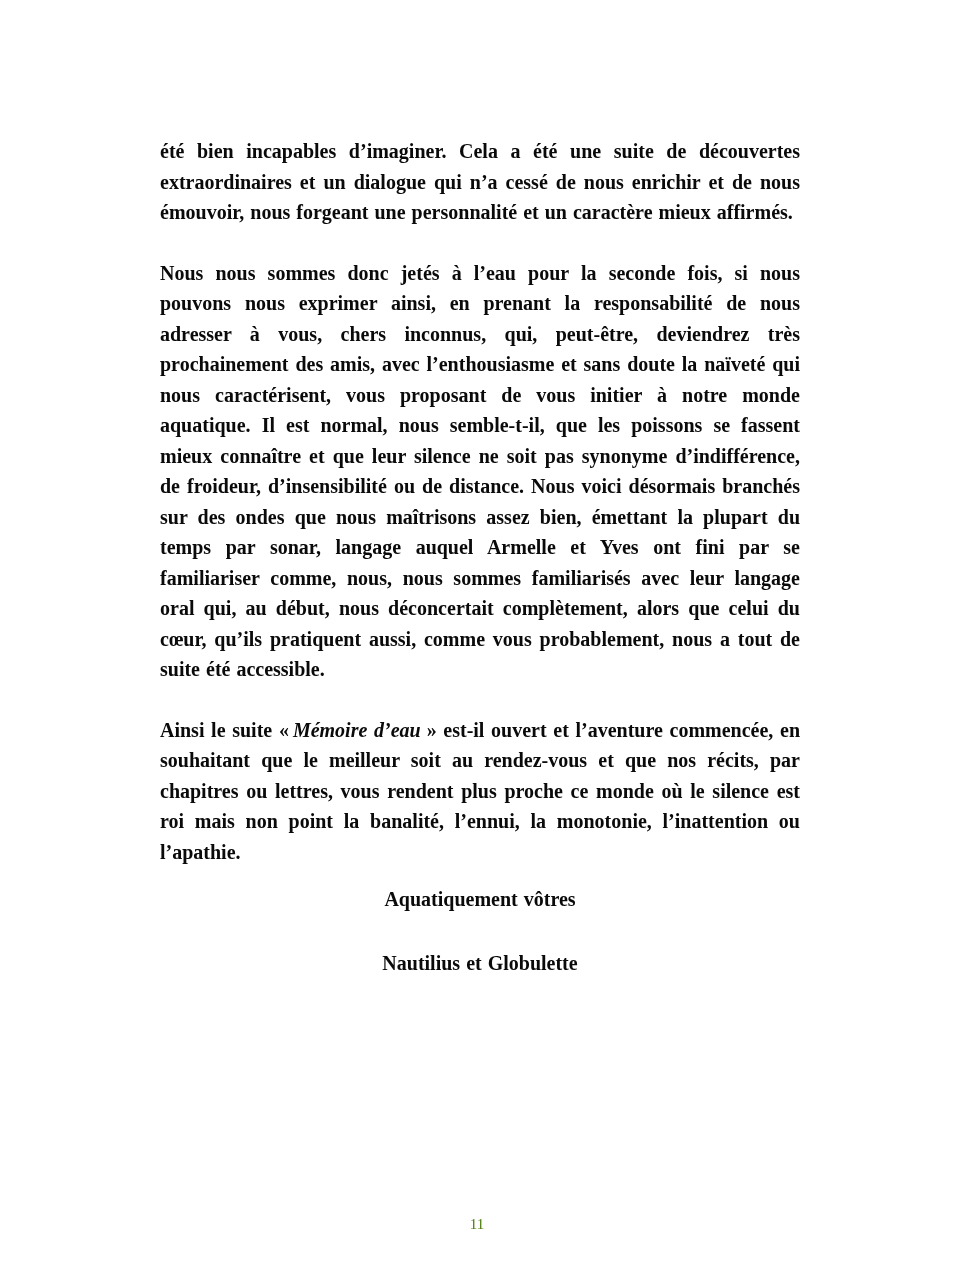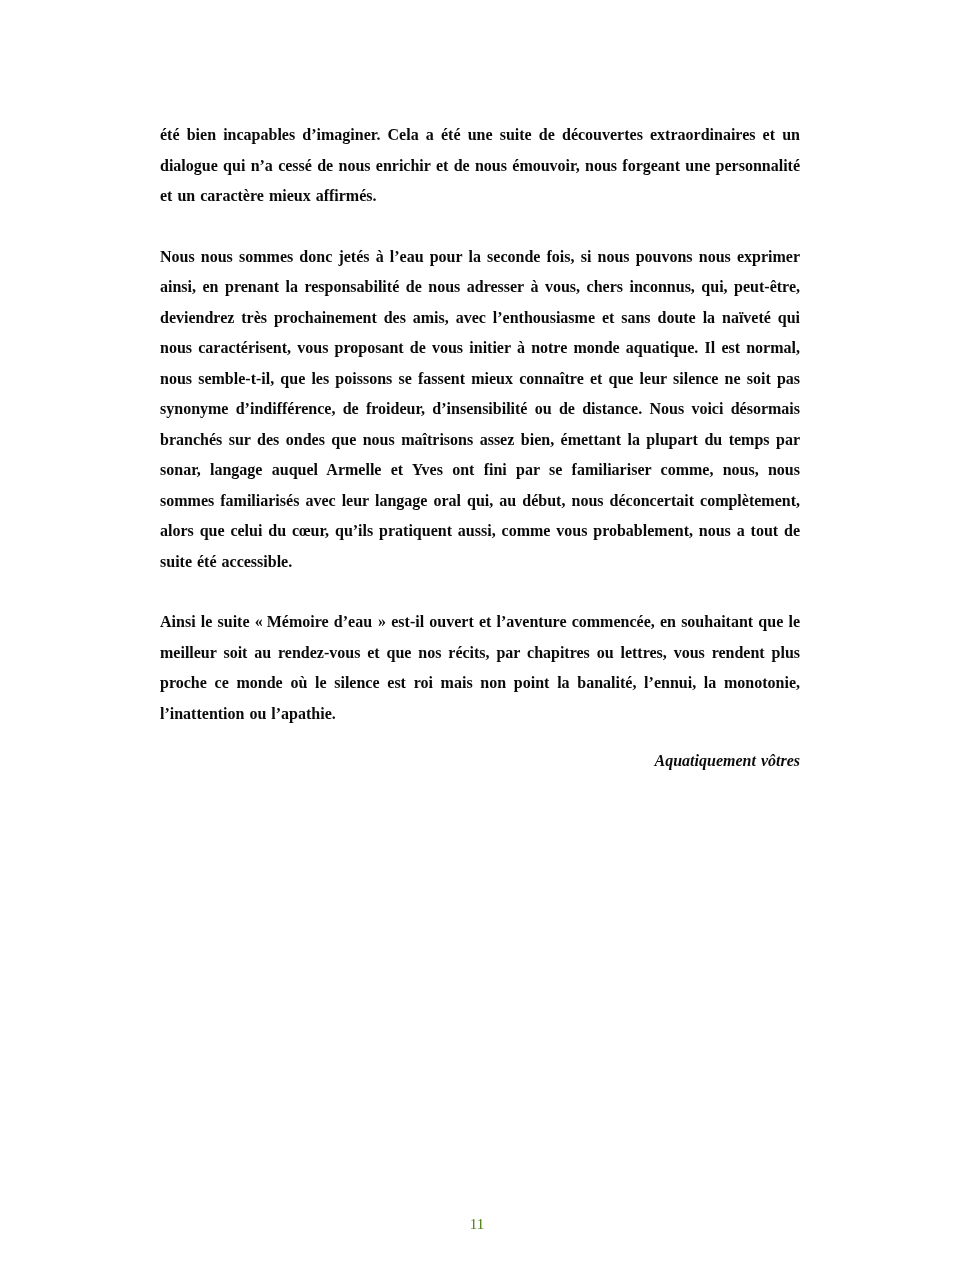--- a/index.html
+++ b/index.html
@@ -16,39 +16,39 @@
     color: #0a0a0a;
     overflow: hidden;
   }
   .text-block {
     position: absolute;
     left: 160px;
     top: 120px;
     width: 640px;
   }
   .para {
-    margin: 0 0 30px 0;
-    font-size: 16px;
+    margin: 16px 0 30px 0;
+    font-size: 20px;
     line-height: 30.5px;
     font-weight: 700;
     text-align: justify;
     hyphens: none;
     word-spacing: 1px;
   }
   .para.mb-small {
     margin-bottom: 17px;
   }
   .para.mb-large {
     margin-bottom: 33px;
   }
   .para.no-justify {
-    text-align: right;
-    font-style: italic;
+    text-align: center;
   }
   .blog-title {
+    font-style: italic;
     padding: 0 6px 0 4px;
   }
   .page-number {
     position: absolute;
     left: 0;
     top: 1216px;
     width: 100%;
     text-align: center;
     font-size: 15px;
     font-weight: 400;
@@ -63,17 +63,18 @@
 
     <p class="para">été bien incapables d’imaginer. Cela a été une suite de découvertes extraordinaires et un dialogue qui n’a cessé de nous enrichir et de nous émouvoir, nous forgeant une personnalité et un caractère mieux affirmés.</p>
 
     <p class="para">Nous nous sommes donc jetés à l’eau pour la seconde fois, si nous pouvons nous exprimer ainsi, en prenant la responsabilité de nous adresser à vous, chers inconnus, qui, peut-être, deviendrez très prochainement des amis, avec l’enthousiasme et sans doute la naïveté qui nous caractérisent, vous proposant de vous initier à notre monde aquatique. Il est normal, nous semble-t-il, que les poissons se fassent mieux connaître et que leur silence ne soit pas synonyme d’indifférence, de froideur, d’insensibilité ou de distance. Nous voici désormais branchés sur des ondes que nous maîtrisons assez bien, émettant la plupart du temps par sonar, langage auquel Armelle et Yves ont fini par se familiariser comme, nous, nous sommes familiarisés avec leur langage oral qui, au début, nous déconcertait complètement, alors que celui du cœur, qu’ils pratiquent aussi, comme vous probablement, nous a tout de suite été accessible.</p>
 
     <p class="para mb-small"><span>Ainsi le suite «</span><span class="blog-title">Mémoire d’eau</span><span>» est-il ouvert et l’aventure commencée,  en souhaitant que le meilleur soit au rendez-vous et que nos récits, par chapitres ou lettres, vous rendent plus proche ce monde où le silence est roi mais non point la banalité, l’ennui, la monotonie, l’inattention ou l’apathie.</span></p>
 
 
     <p class="para mb-large no-justify">Aquatiquement vôtres</p>
 
+    <p class="para no-justify">Nautilius et Globulette</p>
 
   </div>
 
   <div class="page-number">11</div>
 </div>
 
 </body></html>

